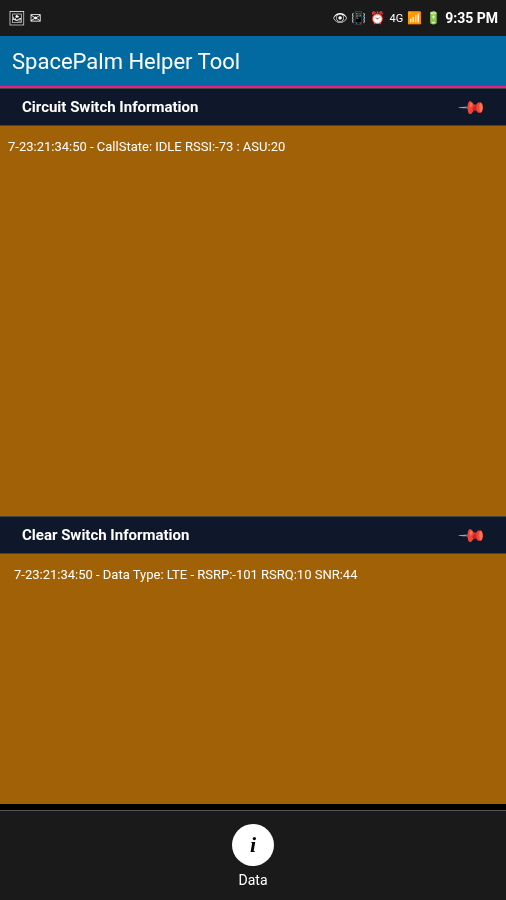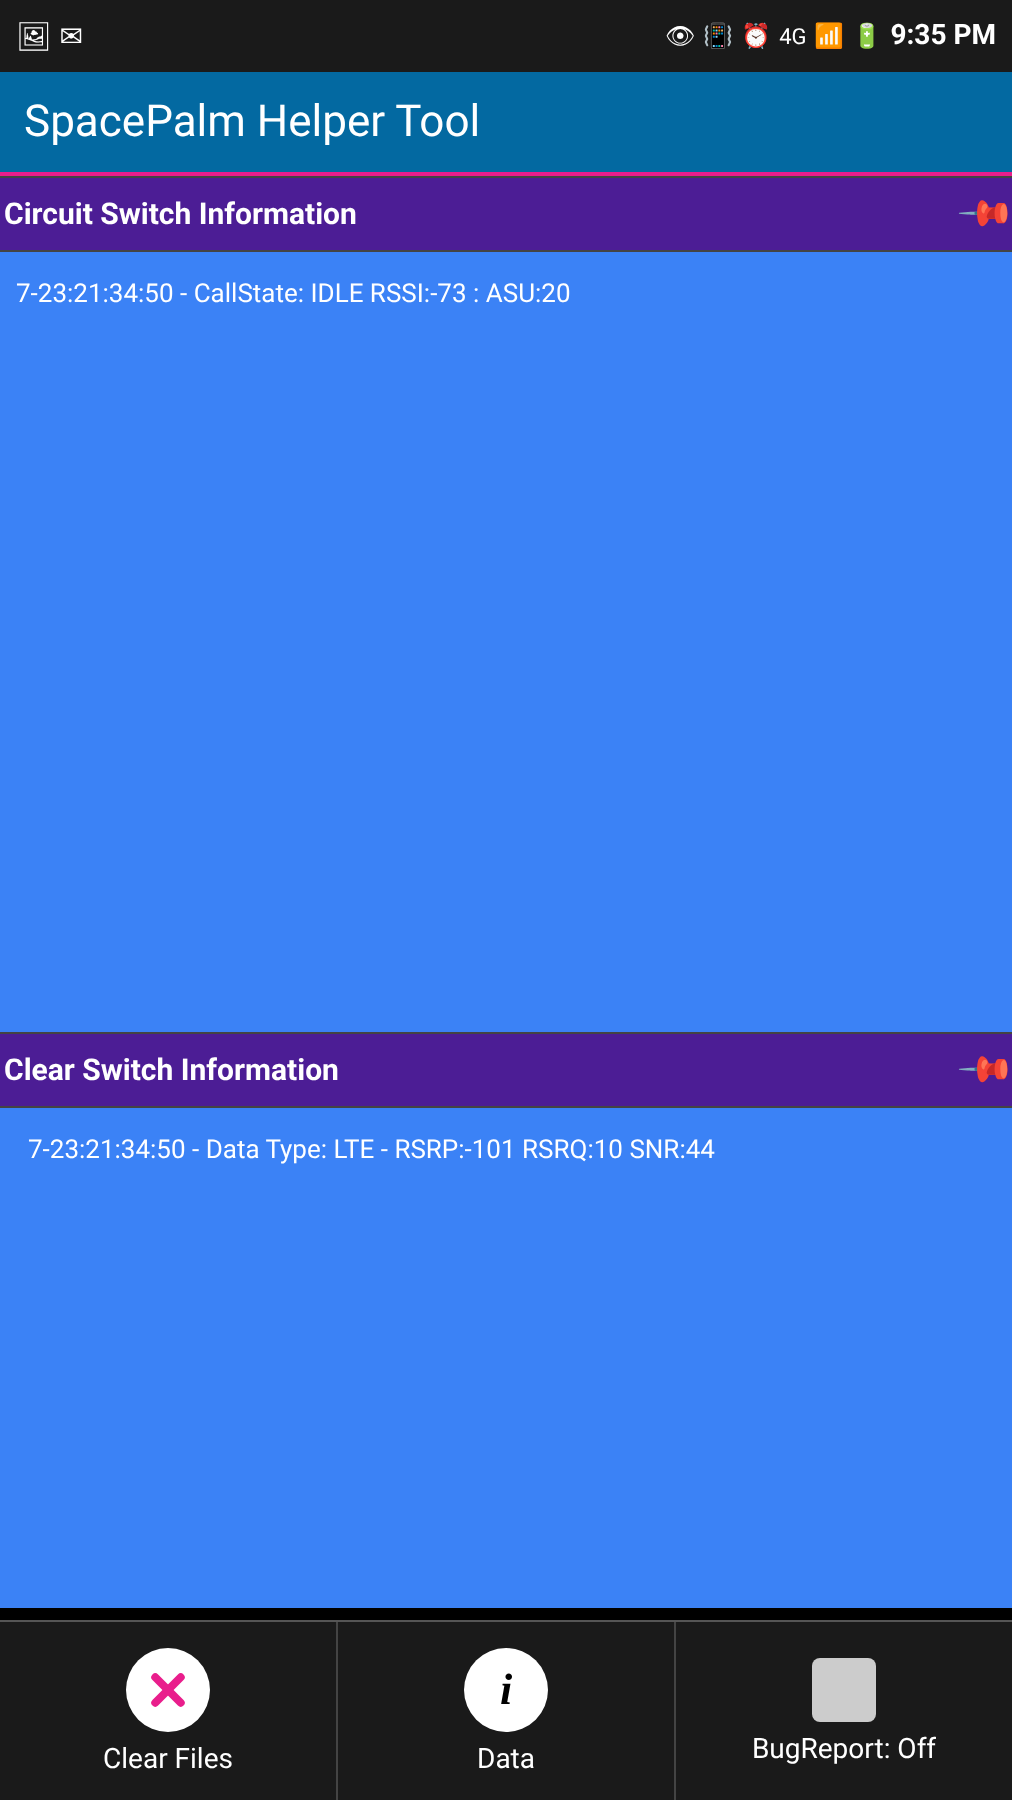--- a/index.html
+++ b/index.html
@@ -58,46 +58,46 @@
     #title-bar h1 {
       color: #fff;
       font-size: 22px;
       font-weight: normal;
     }
 
     
     .section-header {
       width: 100%;
       height: 38px;
-      background: #4c1d95;
+      background: #0f172a;
       display: flex;
       align-items: center;
       justify-content: space-between;
-      padding: 0 2px;
+      padding: 0 22px;
       border-top: 1px solid #444;
       border-bottom: 1px solid #444;
     }
 
     .section-header-title {
       color: #fff;
       font-size: 15px;
       font-weight: bold;
     }
 
     .pin-icon {
       color: #888;
       font-size: 18px;
       transform: rotate(45deg);
       display: inline-block;
     }
 
     
     .info-panel {
       width: 100%;
-      background: #3b82f6;
+      background: #a16207;
       padding: 10px 8px;
     }
 
     .info-text {
       color: #fff;
       font-size: 13px;
       line-height: 1.4;
     }
 
     
@@ -234,28 +234,20 @@
   <span class="section-header-title">Clear Switch Information</span>
   <span class="pin-icon">📌</span>
 </div>
 
 <div class="info-panel" id="packet-panel">
   <span class="info-text">7-23:21:34:50 - Data Type: LTE - RSRP:-101 RSRQ:10 SNR:44</span>
 </div>
 
 <div id="bottom-toolbar">
 
-  <div class="toolbar-item">
-    <div class="clear-icon"></div>
-    <span class="toolbar-label">Clear Files</span>
-  </div>
 
   <div class="toolbar-item">
     <div class="help-icon">i</div>
     <span class="toolbar-label">Data</span>
   </div>
 
-  <div class="toolbar-item">
-    <div class="bugreport-icon"></div>
-    <span class="toolbar-label">BugReport: Off</span>
-  </div>
 
 </div>
 
 </body></html>

